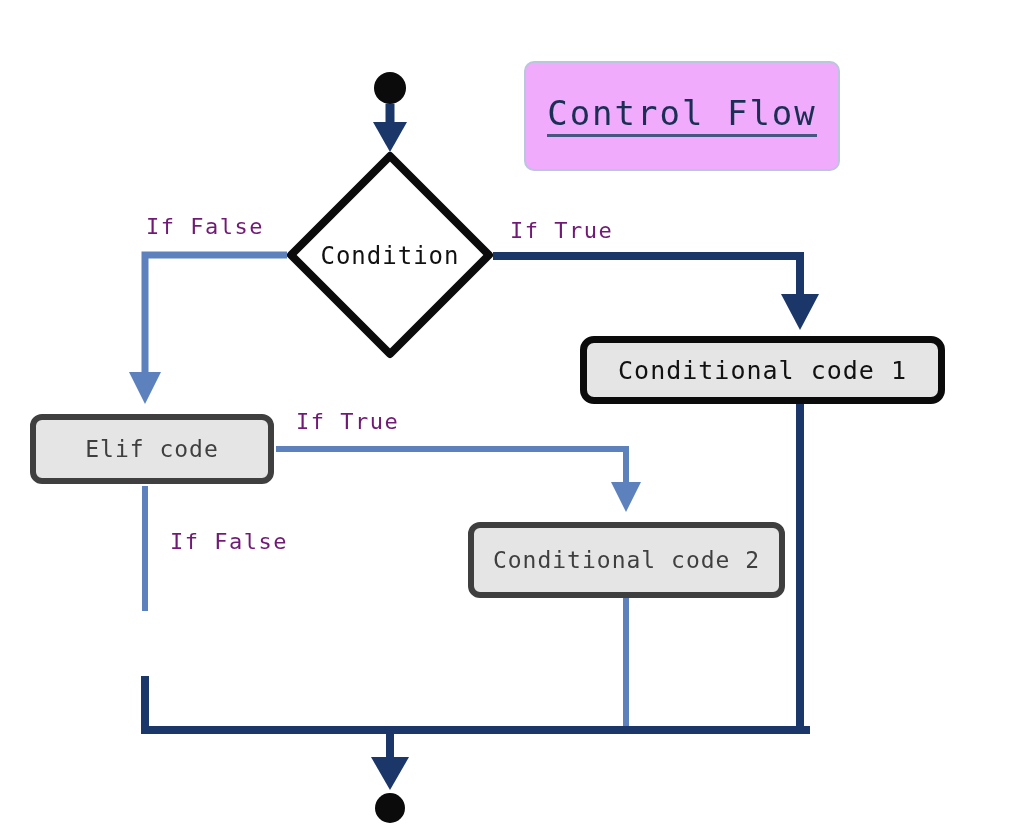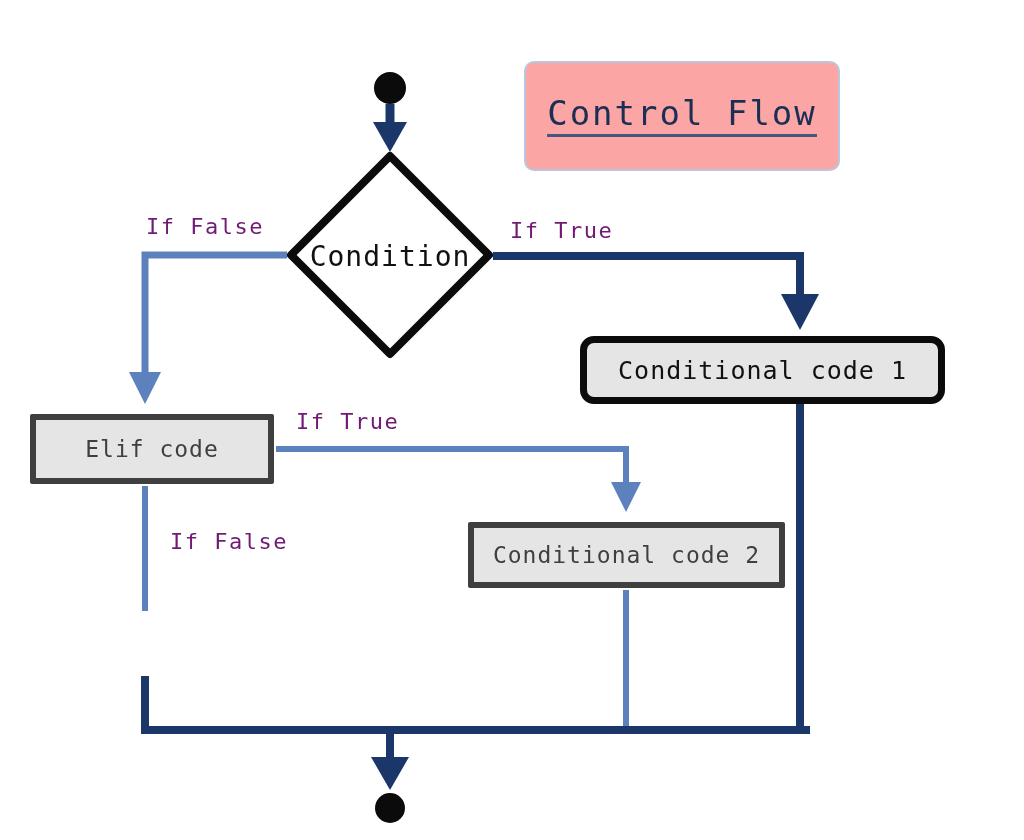--- a/index.html
+++ b/index.html
@@ -28,21 +28,21 @@
   
   .title-card {
     position: absolute;
     left: 524px;
     top: 61px;
     width: 316px;
     height: 110px;
     box-sizing: border-box;
     border: 2px solid #b9c6dd;
     border-radius: 10px;
-    background: #fca5a5;
+    background: #f0abfc;
     display: flex;
     align-items: center;
     justify-content: center;
   }
   .title-text {
     font-family: "DejaVu Sans Mono", monospace;
     font-size: 34px;
     letter-spacing: 2px;
     color: #1b2f54;
     border-bottom: 3px solid #44577f;
@@ -62,46 +62,46 @@
     font-family: "DejaVu Sans Mono", monospace;
     letter-spacing: 1px;
   }
   .node-box.heavy-black {
     border: 7px solid #0b0b0b;
     border-radius: 14px;
     color: #111111;
   }
   .node-box.heavy-gray {
     border: 6px solid #3f3f3f;
-    border-radius: 2px;
+    border-radius: 12px;
     color: #3f3f3f;
   }
   .node-box.thin-black {
     border: 5px solid #000000;
     border-radius: 14px;
     color: #111111;
   }
 
   #node-cond-code-1 { left: 580px; top: 336px; width: 365px; height: 68px; font-size: 25px; }
   #node-elif       { left: 30px;  top: 414px; width: 244px; height: 70px; font-size: 23px; }
-  #node-cond-code-2{ left: 468px; top: 522px; width: 317px; height: 66px; font-size: 23px; }
+  #node-cond-code-2{ left: 468px; top: 522px; width: 317px; height: 76px; font-size: 23px; }
   #node-else       { left: 30px;  top: 610px; width: 243px; height: 67px; font-size: 23px; }
 
   
   .diamond-label {
     position: absolute;
     left: 290px;
     top: 237px;
     width: 200px;
     height: 38px;
     display: flex;
     align-items: center;
     justify-content: center;
     font-family: "DejaVu Sans Mono", monospace;
-    font-size: 28px;
+    font-size: 24px;
     letter-spacing: 1px;
     color: #111111;
   }
 
   
   .edge-label {
     position: absolute;
     font-family: "DejaVu Sans Mono", monospace;
     font-size: 22px;
     letter-spacing: 1.5px;

